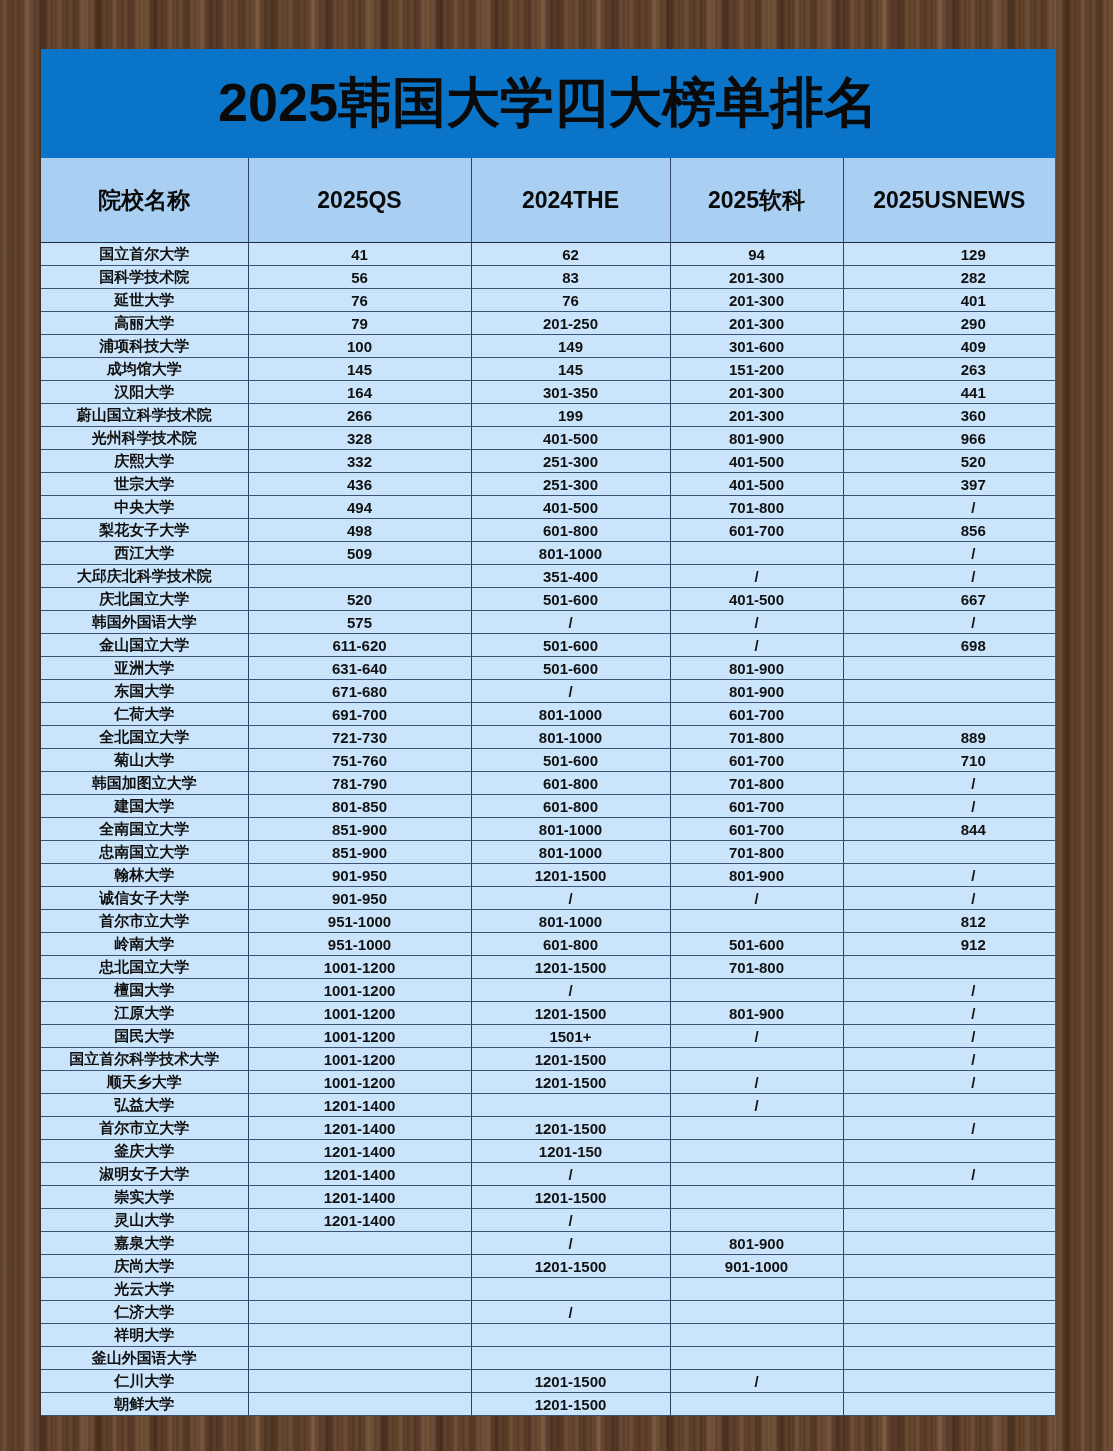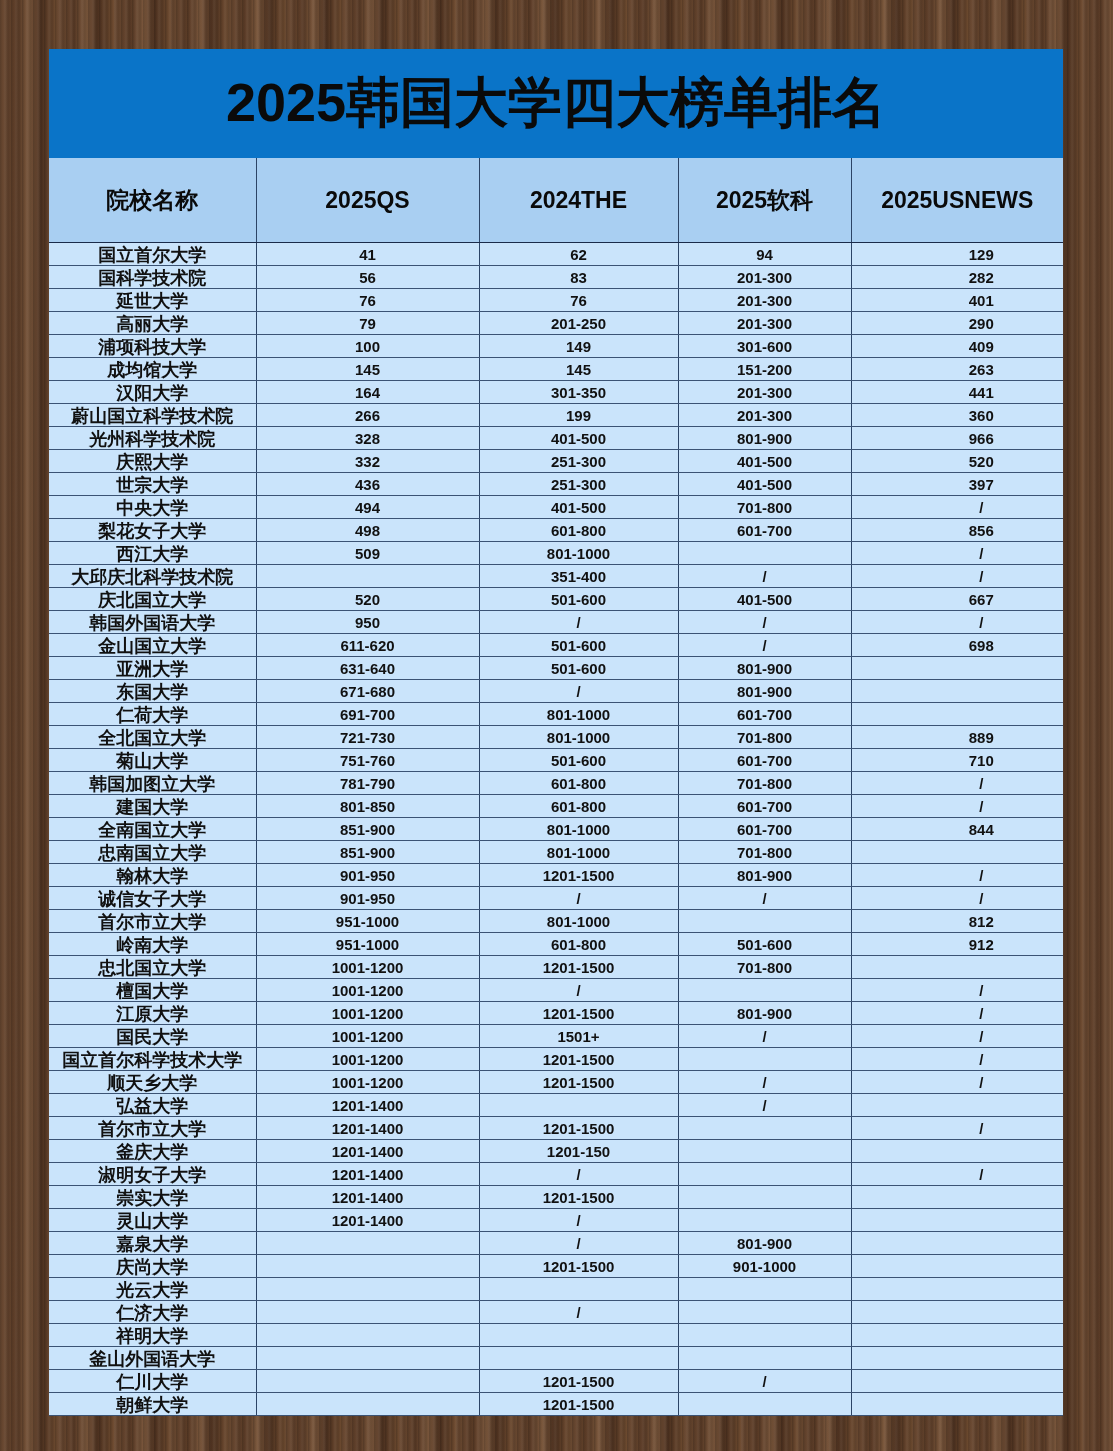--- a/index.html
+++ b/index.html
@@ -5,21 +5,21 @@
     html, body { margin:0; padding:0; }
     body {
       width:1113px; height:1451px; position:relative; overflow:hidden;
       background:
         repeating-linear-gradient(90deg, rgba(0,0,0,0.18) 0px, rgba(0,0,0,0) 3px, rgba(255,255,255,0.05) 5px, rgba(0,0,0,0.12) 8px, rgba(0,0,0,0) 11px),
         repeating-linear-gradient(90deg, #6b4a32 0px, #5a3b26 17px, #7a573c 29px, #4e3220 41px, #6e4b30 57px),
         #5e3f29;
       font-family: "DejaVu Sans", "Liberation Sans", sans-serif;
     }
     .sheet {
-      position:absolute; left:49px; top:49px; width:1014px; height:1360px;
+      position:absolute; left:41px; top:49px; width:1014px; height:1360px;
       background:#a21caf;
     }
     .title-bar {
       position:absolute; left:0; top:0; width:1014px; height:109px;
       background:#0a74c8;
       display:flex; align-items:center; justify-content:center;
       border-bottom:2px solid #1a2b4a;
     }
     .title {
       font-family:"Liberation Sans", sans-serif;
@@ -38,21 +38,21 @@
     }
     th:last-child { border-right:none; }
     td {
       height:22px; background:#cae4fb; color:#111;
       font-family:"Liberation Sans", sans-serif; font-weight:bold; font-size:15px;
       text-align:center; padding:0;
       border-right:1px solid #2c4466; border-bottom:1px solid #3b5374;
       line-height:21px; white-space:nowrap; overflow:hidden;
     }
     td:last-child { border-right:none;padding-left:48px; }
-    td.name { font-family:"DejaVu Sans", sans-serif; font-size:18px; }
+    td.name { font-family:"DejaVu Sans", sans-serif; font-size:15px; }
   </style>
 </head>
 <body>
 
 <div class="sheet">
   <div class="title-bar">
     <div class="title">2025韩国大学四大榜单排名</div>
   </div>
   <table>
     <colgroup>
@@ -179,21 +179,21 @@
         </tr>
         <tr>
           <td class="name">庆北国立大学</td>
           <td>520</td>
           <td>501-600</td>
           <td>401-500</td>
           <td>667</td>
         </tr>
         <tr>
           <td class="name">韩国外国语大学</td>
-          <td>950</td>
+          <td>575</td>
           <td>/</td>
           <td>/</td>
           <td>/</td>
         </tr>
         <tr>
           <td class="name">金山国立大学</td>
           <td>611-620</td>
           <td>501-600</td>
           <td>/</td>
           <td>698</td>

